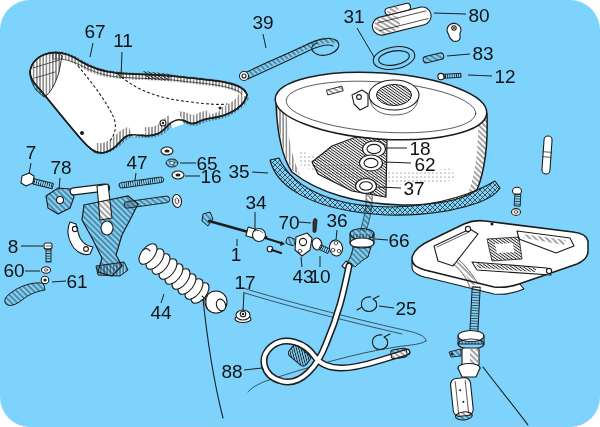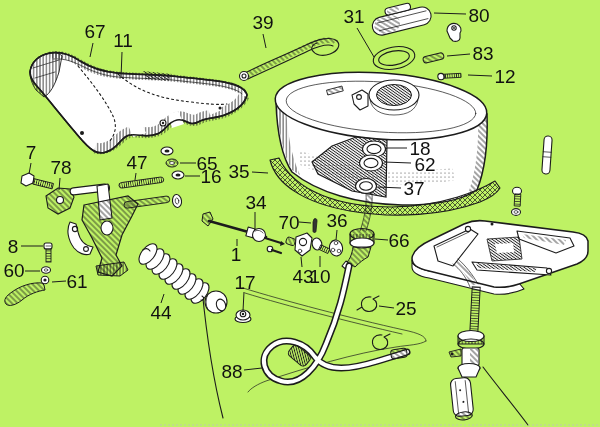--- a/index.html
+++ b/index.html
@@ -1,17 +1,17 @@
 <!DOCTYPE html>
 <html><head>
 <meta charset="utf-8">
 <style>
   html,body{margin:0;padding:0;background:#fff;}
-  .stage{position:relative;width:600px;height:427px;background:#bef264;overflow:hidden;
-         font-family:"Liberation Sans", sans-serif;}
+  .stage{position:relative;width:600px;height:427px;background:#7dd3fc;overflow:hidden;
+         font-family:"Liberation Sans", sans-serif;border-radius:30px;}
   svg{display:block}
   .ln{fill:none;stroke:#1c1c1c;stroke-width:1.1;stroke-linecap:round;stroke-linejoin:round}
   .wh{fill:#ffffff;stroke:#1c1c1c;stroke-width:1.1;stroke-linecap:round;stroke-linejoin:round}
   .thin{stroke-width:.7}
   .bold{stroke-width:1.5}
   .plabel{font-family:"Liberation Sans", sans-serif;font-size:19px;fill:#111111}
   .leader{stroke:#1c1c1c;stroke-width:1;fill:none}
 </style>
 </head>
 <body>

